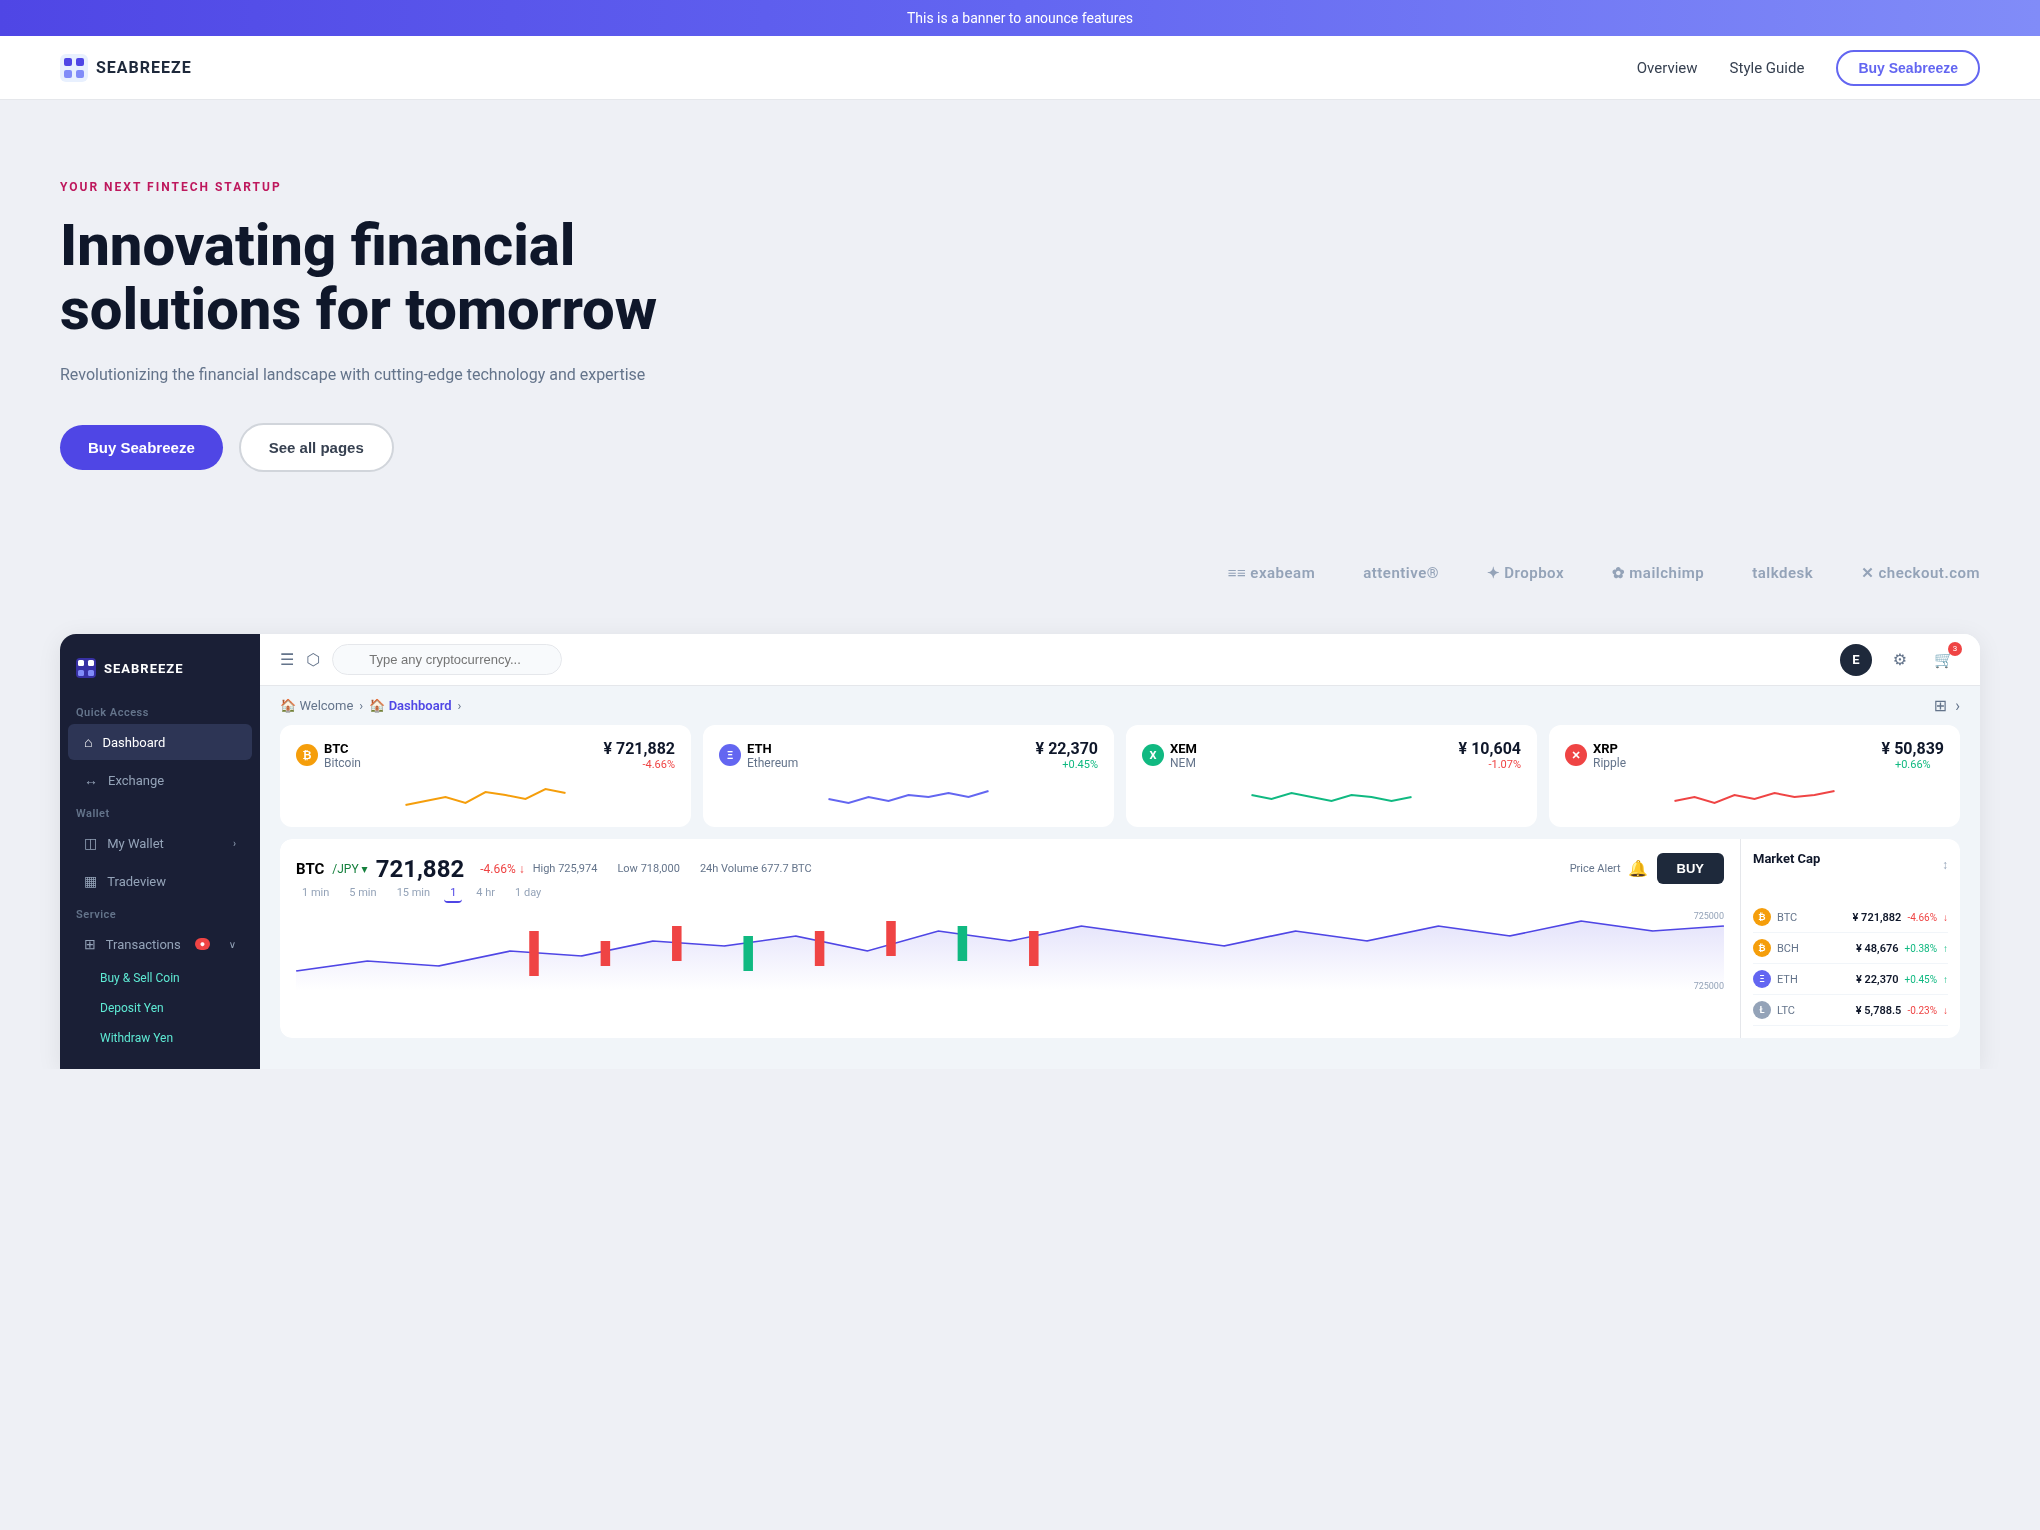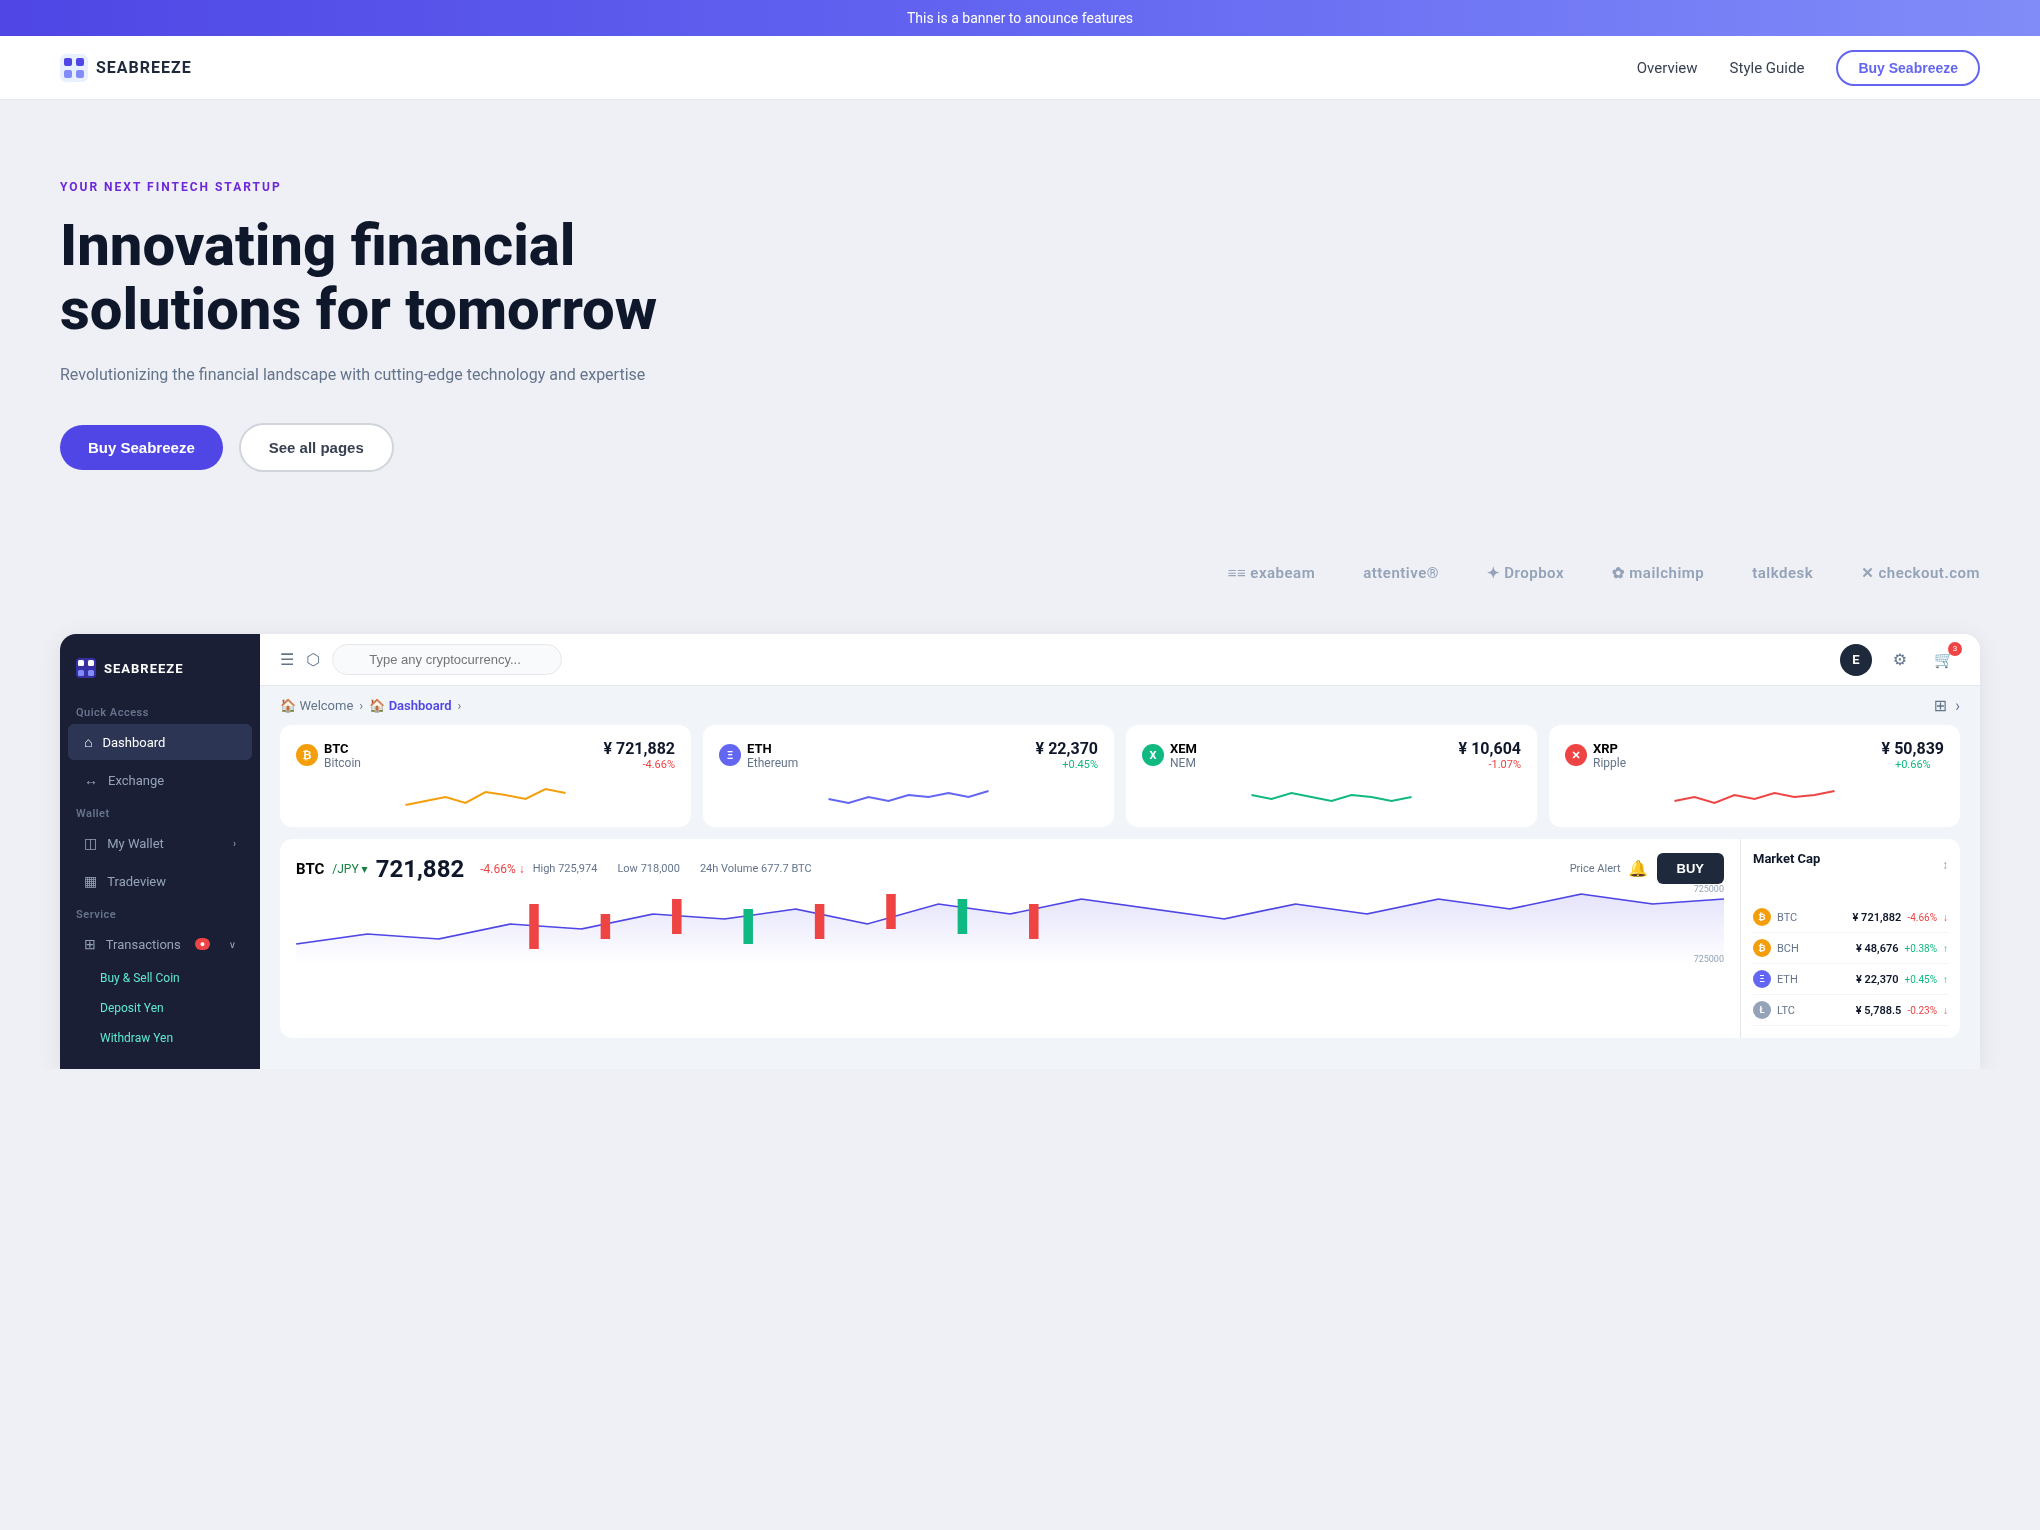--- a/index.html
+++ b/index.html
@@ -57,21 +57,21 @@
       font-weight: 600;
       cursor: pointer;
     }
 
     
     .hero {
       padding: 80px 60px 60px;
       max-width: 760px;
     }
     .hero-label {
-      color: #6d28d9;
+      color: #be185d;
       font-size: 12px;
       font-weight: 700;
       letter-spacing: 2px;
       margin-bottom: 20px;
     }
     .hero-title {
       font-size: 58px;
       font-weight: 800;
       color: #0f172a;
       line-height: 1.1;
@@ -653,20 +653,28 @@
             <span>Low <span>718,000</span></span>
             <span>24h Volume <span>677.7 BTC</span></span>
           </div>
           <div style="margin-left:auto;display:flex;align-items:center;gap:8px;">
             <span style="font-size:11px;color:#64748b;">Price Alert</span>
             <span style="cursor:pointer;">🔔</span>
             <button class="buy-btn">BUY</button>
           </div>
         </div>
 
+        <div class="time-tabs">
+          <span class="time-tab">1 min</span>
+          <span class="time-tab">5 min</span>
+          <span class="time-tab">15 min</span>
+          <span class="time-tab active">1</span>
+          <span class="time-tab">4 hr</span>
+          <span class="time-tab">1 day</span>
+        </div>
 
         <div style="position:relative;height:80px;">
           <span style="position:absolute;right:0;top:0;font-size:9px;color:#94a3b8;">725000</span>
           <span style="position:absolute;right:0;bottom:0;font-size:9px;color:#94a3b8;">725000</span>
           <svg width="100%" height="80" viewBox="0 0 600 80" preserveAspectRatio="none">
             <defs>
               <linearGradient id="chartGrad" x1="0" y1="0" x2="0" y2="1">
                 <stop offset="0%" stop-color="#4f46e5" stop-opacity="0.15"></stop>
                 <stop offset="100%" stop-color="#4f46e5" stop-opacity="0"></stop>
               </linearGradient>

